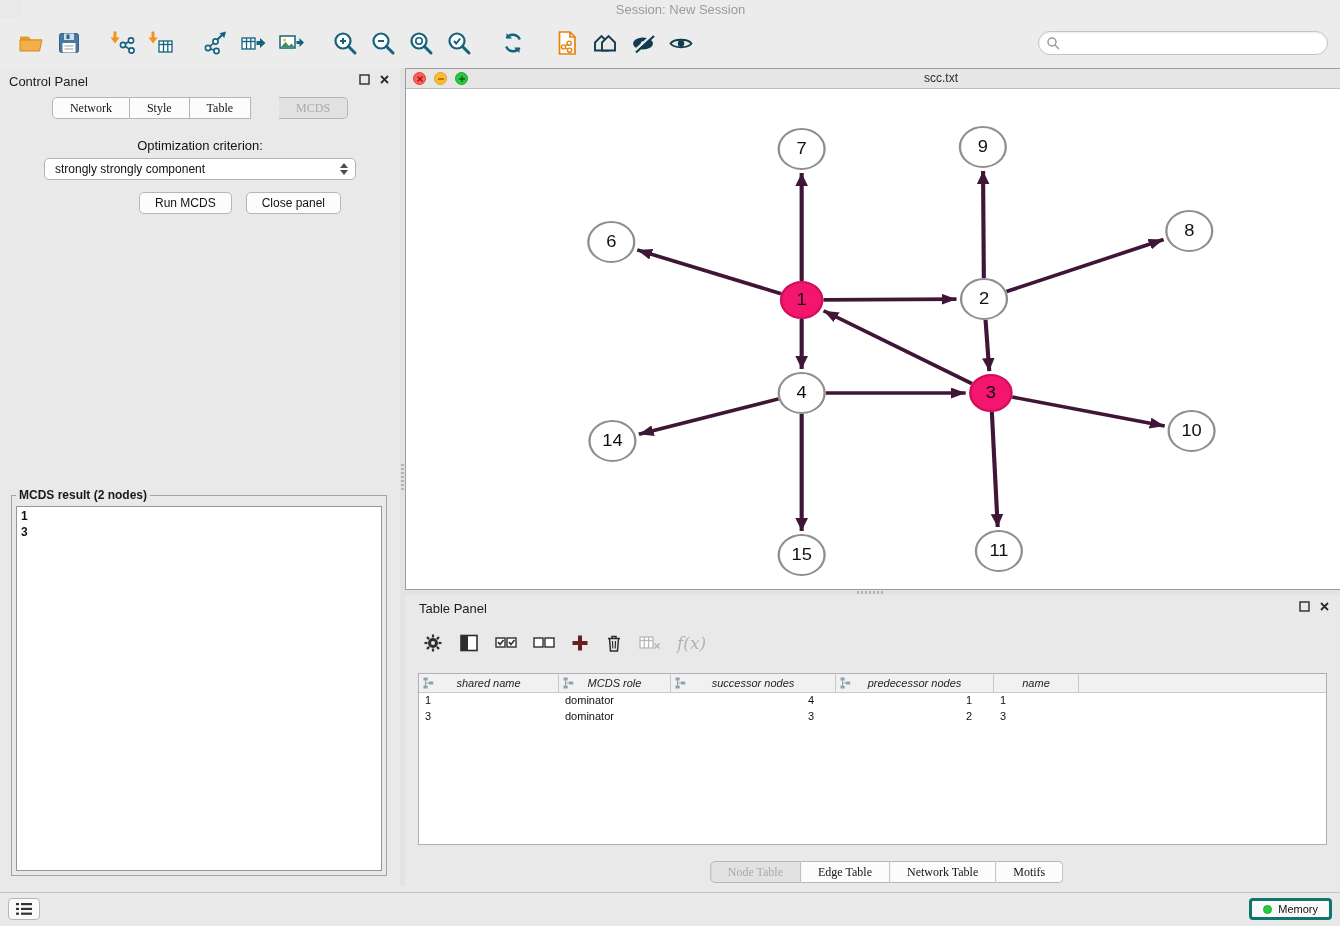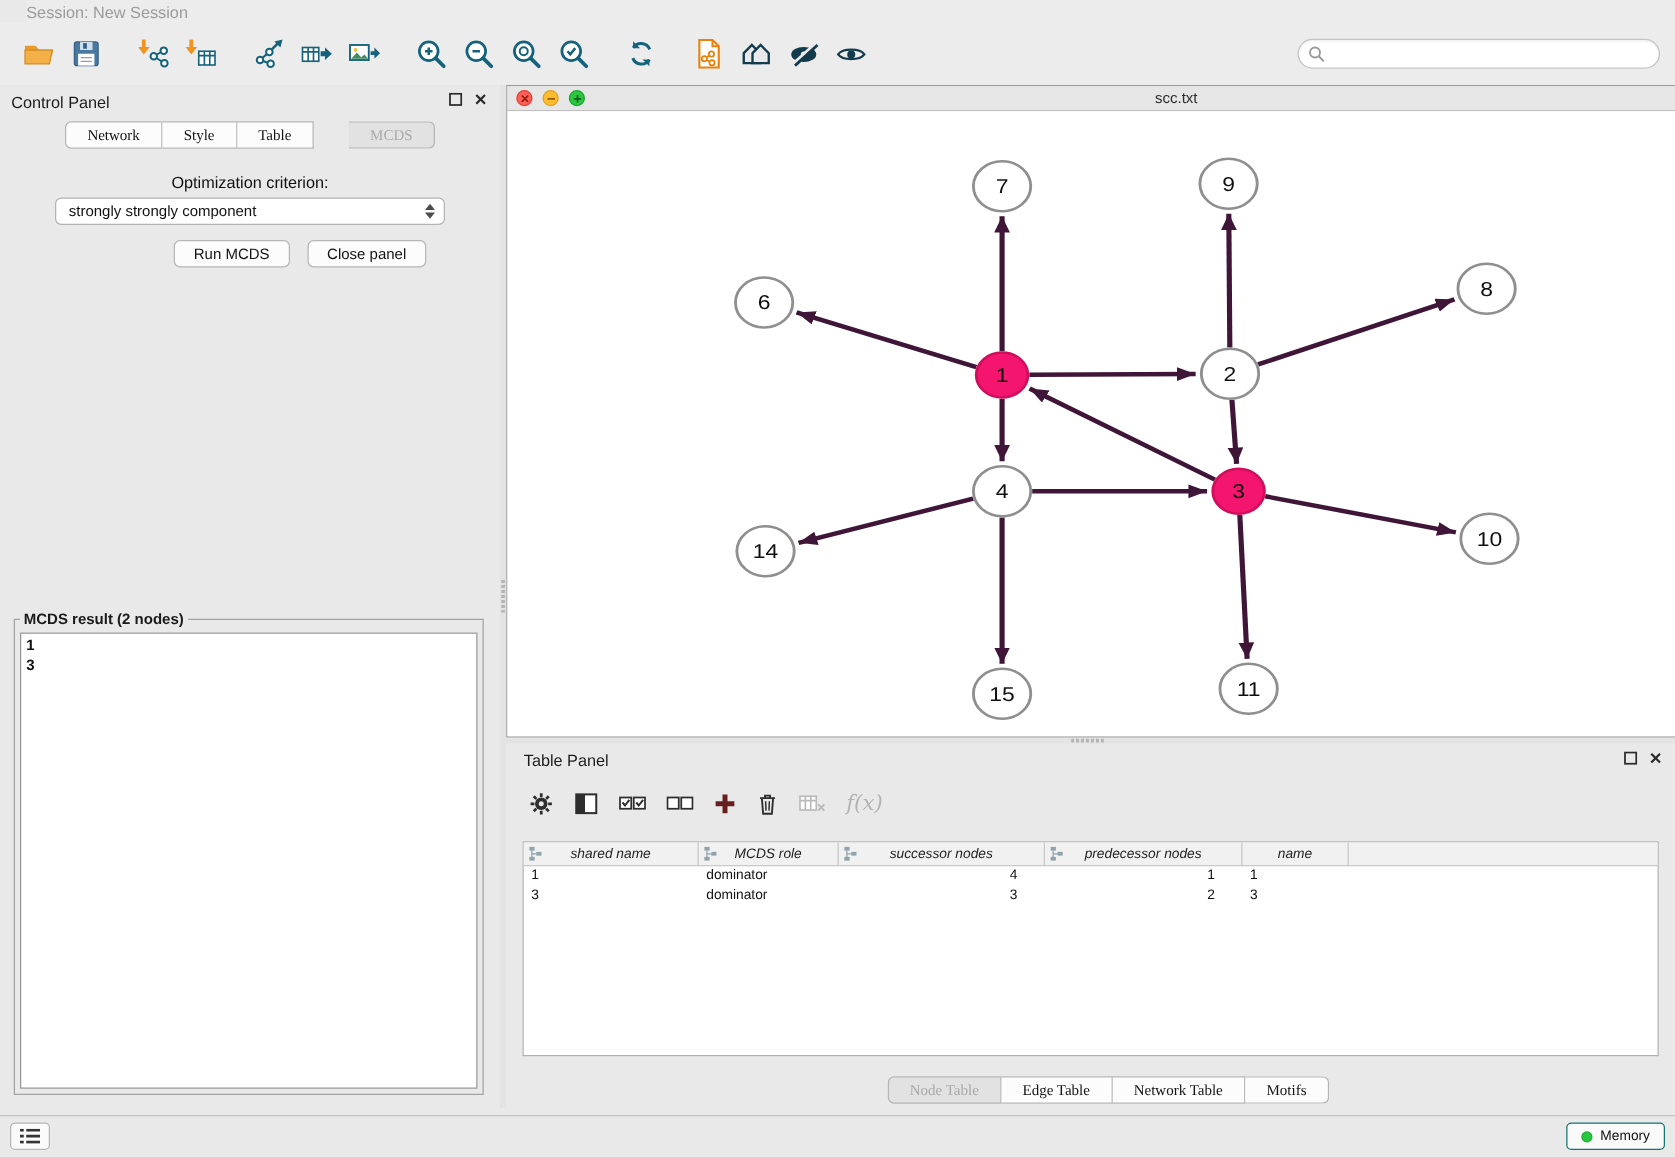--- a/index.html
+++ b/index.html
@@ -1,20 +1,20 @@
 <!DOCTYPE html>
 <html><head>
 <meta charset="utf-8">
 <style>
   html,body{margin:0;padding:0;}
   body{font-family:"Liberation Sans","DejaVu Sans",sans-serif;background:#8a8a8a;}
   .app{position:relative;width:1340px;height:926px;background:#e9e9e9;overflow:hidden;}
 
   
-  .titlebar{position:absolute;top:0;left:0;right:0;height:18px;background:#ececec;font-size:13px;line-height:19px;color:#9b9b9b;margin-left:21px;}
+  .titlebar{position:absolute;top:0;left:0;right:0;height:18px;background:#ececec;text-align:center;font-size:13px;line-height:19px;color:#9b9b9b;margin-left:21px;}
   .toolbar{position:absolute;top:18px;left:0;right:0;height:50px;background:#ececec;border-bottom:1px solid #c6c6c6;display:flex;align-items:center;padding:0 12px;}
   .tb-btn{width:38px;height:38px;border:none;background:transparent;display:flex;align-items:center;justify-content:center;padding:0;cursor:pointer;}
   .tb-gap{width:16px;flex:0 0 auto;}
   .search-wrap{margin-left:auto;position:relative;width:290px;height:24px;}
   .search-wrap input{width:100%;height:100%;border:1px solid #c4c4c4;border-radius:12px;background:#fff;padding:0 10px 0 26px;font-size:12px;outline:none;box-shadow:inset 0 1px 2px rgba(0,0,0,.08);box-sizing:border-box;}
   .search-icon{position:absolute;left:8px;top:5px;pointer-events:none;}
 
   
   .panel-btns{position:absolute;right:10px;top:6px;display:flex;gap:9px;align-items:center;}
   .winbtn{background:transparent;border:none;padding:0;cursor:pointer;display:flex;align-items:center;}
@@ -70,21 +70,21 @@
   .tp-hcell.filler{border-right:none;}
   .sorticon{position:absolute;left:4px;top:3px;}
   .tp-row{display:grid;grid-template-columns:140px 112px 165px 158px 85px 1fr;height:16px;font-size:11px;color:#111;}
   .tp-cell{padding:1px 6px;overflow:hidden;white-space:nowrap;box-sizing:border-box;}
   .tp-cell.num{text-align:right;padding-right:22px;}
   .tp-tabs{position:absolute;bottom:3px;left:50%;transform:translateX(-50%);display:flex;}
 
   
   .statusbar{position:absolute;left:0;right:0;bottom:0;height:33px;background:#e9e9e9;border-top:1px solid #c3c3c3;}
   .list-btn{position:absolute;left:8px;top:5px;width:32px;height:22px;background:#fafafa;border:1px solid #b6b6b6;border-radius:4px;display:flex;align-items:center;justify-content:center;cursor:pointer;}
-  .memory-btn{position:absolute;right:8px;top:5px;height:22px;padding:0 11px;background:#fafafa;border:1px solid #0f766e;border-radius:4px;display:flex;align-items:center;gap:6px;font-size:11px;color:#111;cursor:pointer;font-family:inherit;}
+  .memory-btn{position:absolute;right:8px;top:5px;height:22px;padding:0 11px;background:#fafafa;border:3px solid #0f766e;border-radius:4px;display:flex;align-items:center;gap:6px;font-size:11px;color:#111;cursor:pointer;font-family:inherit;}
   .mem-dot{width:9px;height:9px;border-radius:50%;background:#27c93f;border:1px solid #1fae31;box-sizing:border-box;}
 </style>
 </head>
 <body>
 
 <div class="app">
 
   <div class="titlebar">Session: New Session</div>
 
   <div class="toolbar">

